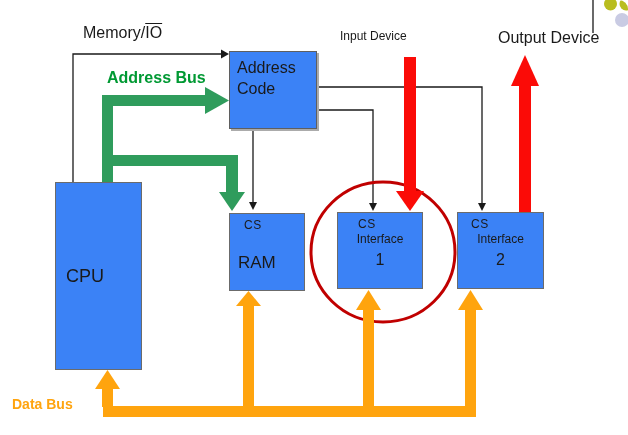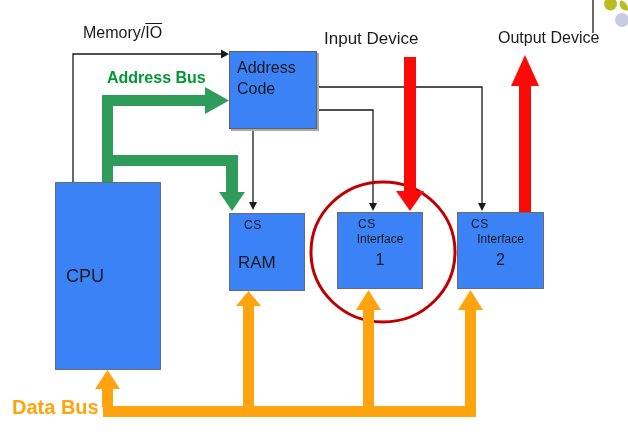--- a/index.html
+++ b/index.html
@@ -4,37 +4,37 @@
 <style>
   html,body{margin:0;padding:0;background:#fff;}
   .canvas{
     position:relative;width:628px;height:435px;background:#ffffff;overflow:hidden;
     font-family:"Liberation Sans",sans-serif;color:var(--c-text,#1a1a1a);border-radius:9px;
   }
   .overlay{position:absolute;left:0;top:0;width:628px;height:435px;}
   .box{position:absolute;background:#3b82f6;border:1px solid var(--c-border,#6b6b6b);box-sizing:border-box;}
   .box-decoder{left:229px;top:51px;width:88px;height:78px;border-color:#5f5f5f;
                box-shadow:2px 2px 0 #ababab;padding:5px 0 0 7px;font-size:16px;line-height:21px;}
-  .box-cpu{left:55px;top:182px;width:106px;height:188px;}
+  .box-cpu{left:55px;top:182px;width:87px;height:188px;}
   .cpu-label{position:absolute;left:10px;top:83px;font-size:18px;}
   .box-ram{left:229px;top:213px;width:76px;height:78px;}
   .box-if1{left:337px;top:212px;width:86px;height:77px;}
   .box-if2{left:457px;top:212px;width:87px;height:77px;}
   .cs{position:absolute;top:4px;font-size:12px;letter-spacing:.5px;}
   .cs-ram{left:14px;} .cs-if1{left:20px;} .cs-if2{left:13px;}
   .ram-label{position:absolute;left:8px;top:27px;font-size:17px;margin-top:12px;}
   .if-label{position:absolute;left:0;top:19px;width:100%;text-align:center;font-size:12px;}
   .if-num{position:absolute;left:0;top:38px;width:100%;text-align:center;font-size:16px;}
   .t{position:absolute;white-space:nowrap;}
   .t-memio{left:83px;top:24px;font-size:16px;}
   .ovl{text-decoration:overline;}
   .t-addrbus{left:107px;top:69px;font-size:16px;font-weight:bold;color:var(--c-green_text,#009933);}
-  .t-input{left:324px;top:29px;font-size:17px;}
+  .t-input{left:340px;top:29px;font-size:12px;}
   .t-output{left:498px;top:29px;font-size:16px;}
-  .t-databus{left:12px;top:396px;font-size:20px;font-weight:bold;color:var(--c-orange,#FFA40E);}
+  .t-databus{left:12px;top:396px;font-size:14px;font-weight:bold;color:var(--c-orange,#FFA40E);}
   .ln{stroke:var(--c-text,#1a1a1a);stroke-width:1.3;fill:none;}
   .ah{fill:var(--c-text,#1a1a1a);}
   .green{fill:var(--c-green_arrow,#2F9C5C);}
   .orange{fill:var(--c-orange,#FFA40E);}
   .red{fill:var(--c-red,#FB0B07);}
   .hl{stroke:var(--c-circle,#C00000);stroke-width:3;fill:none;}
   .olive{fill:var(--c-olive,#B9BD1F);}
   .lav{fill:var(--c-lavender,#C9CBE3);}
 </style>
 </head>

